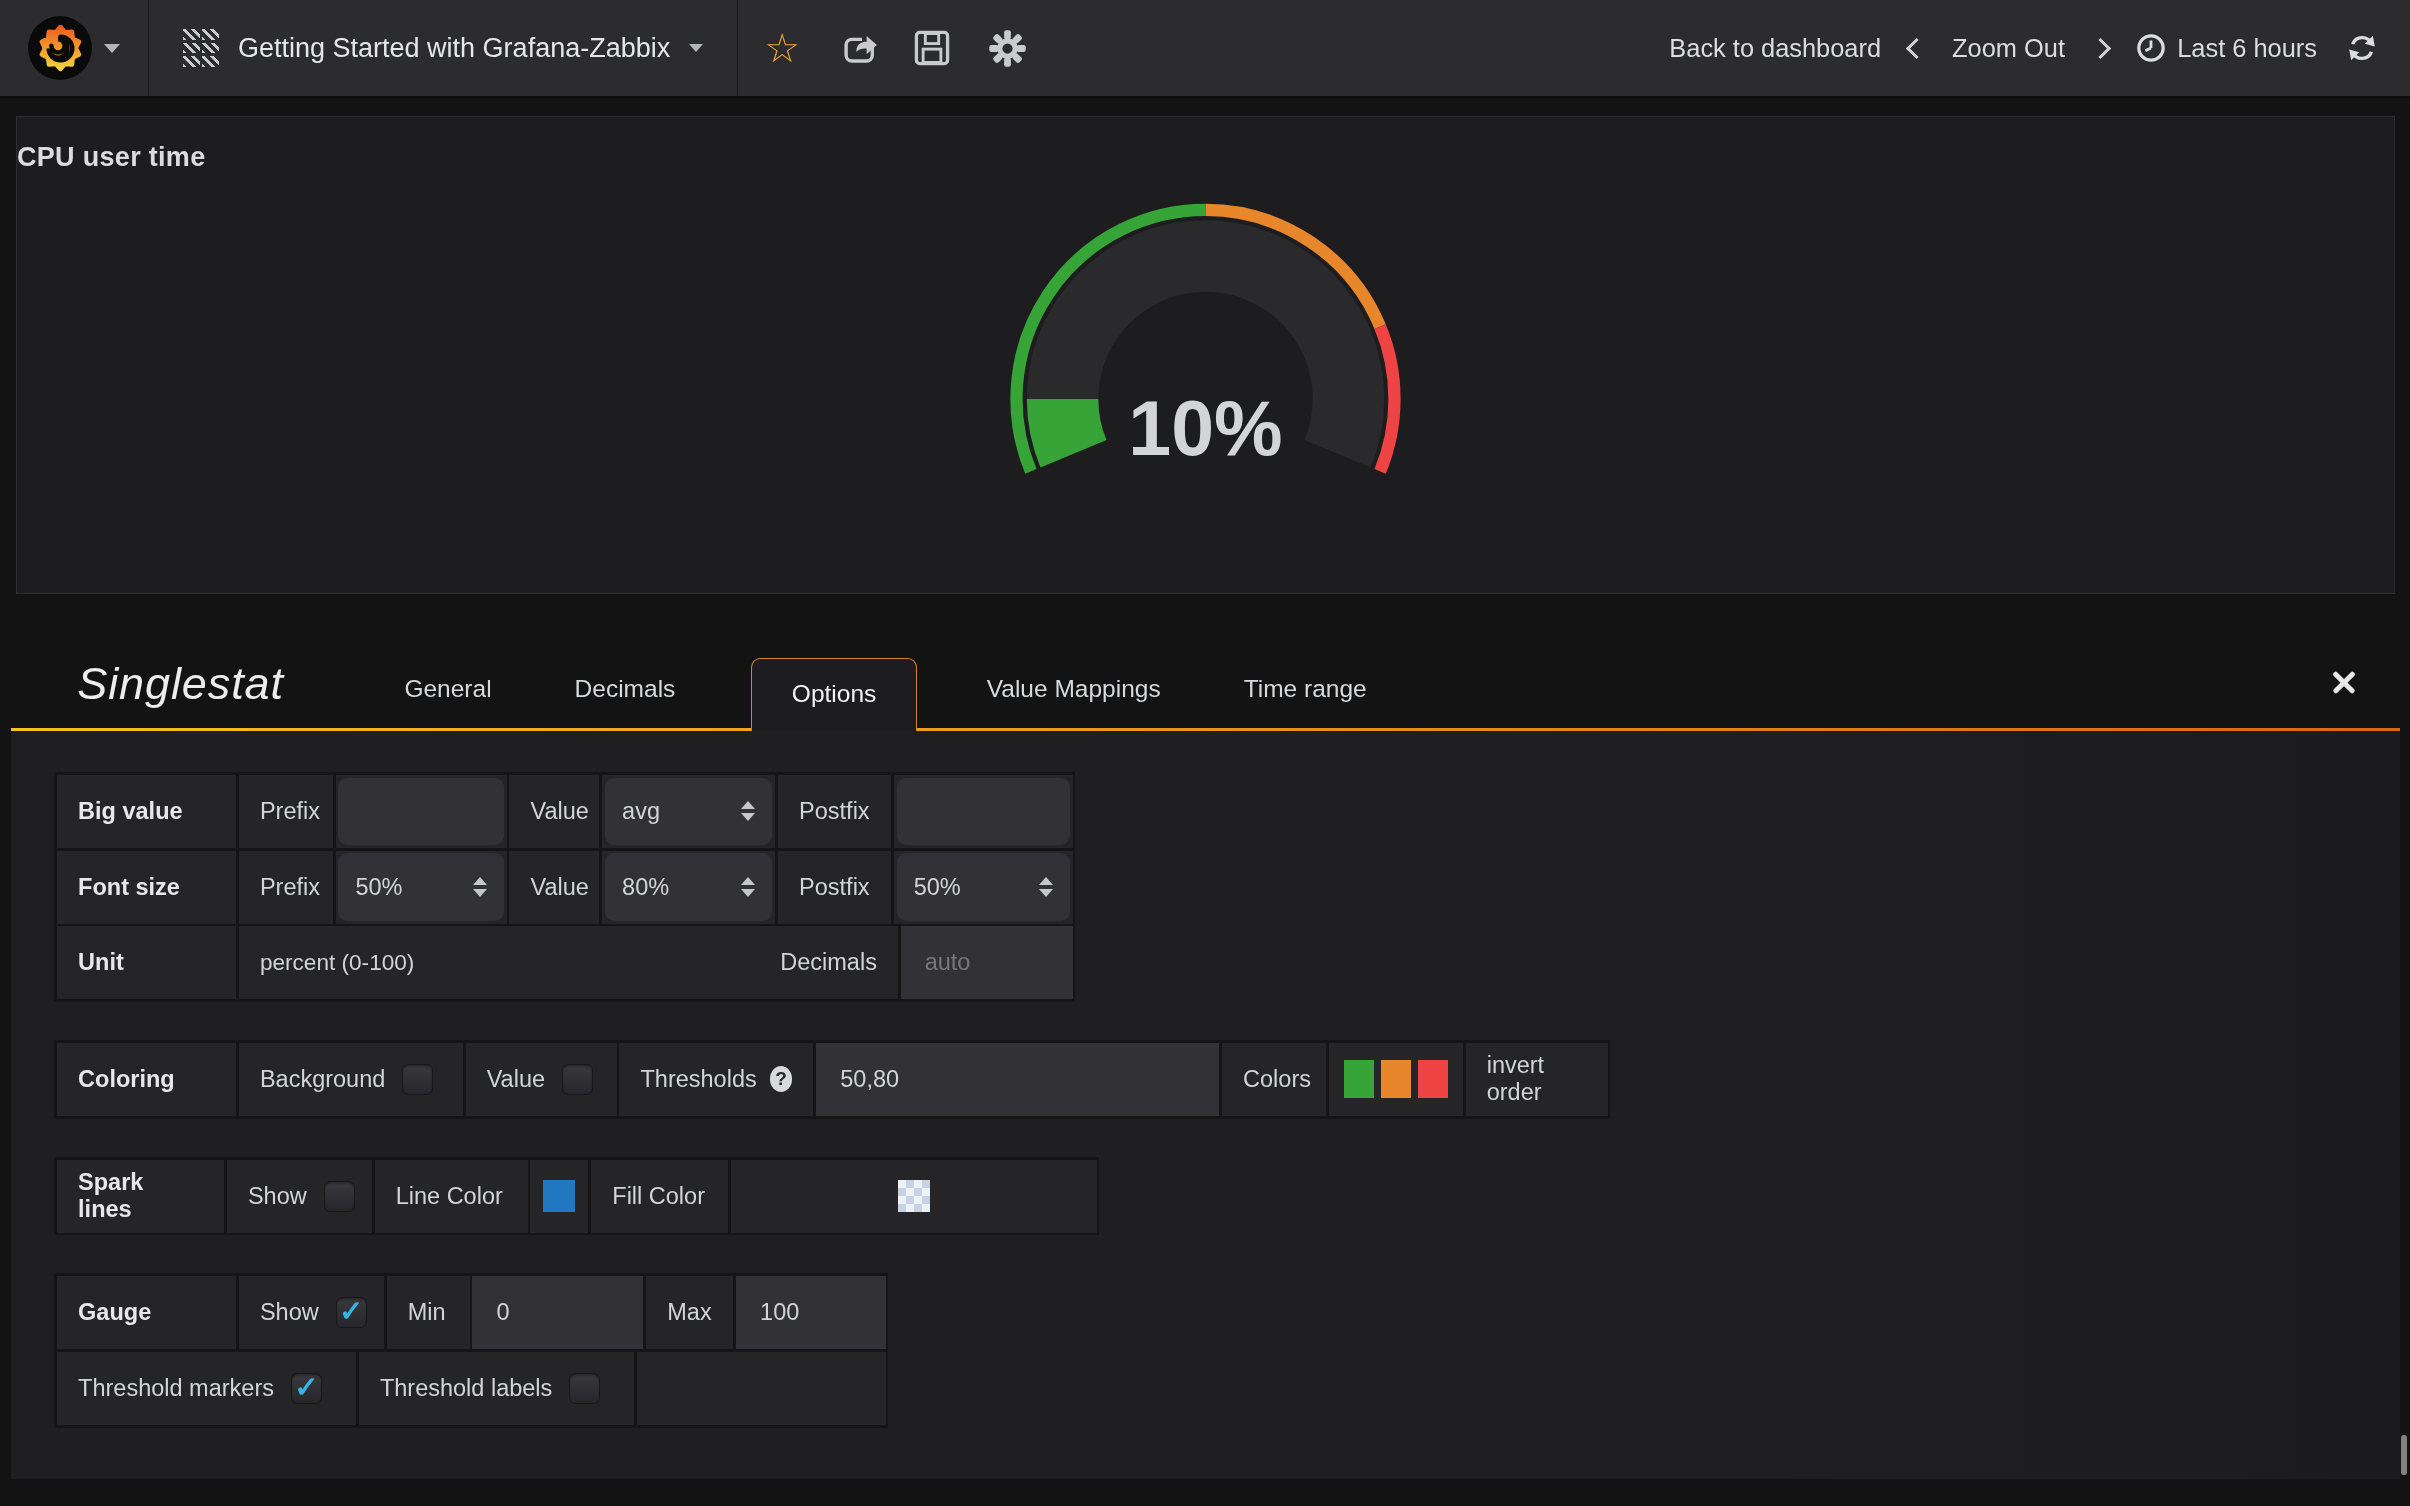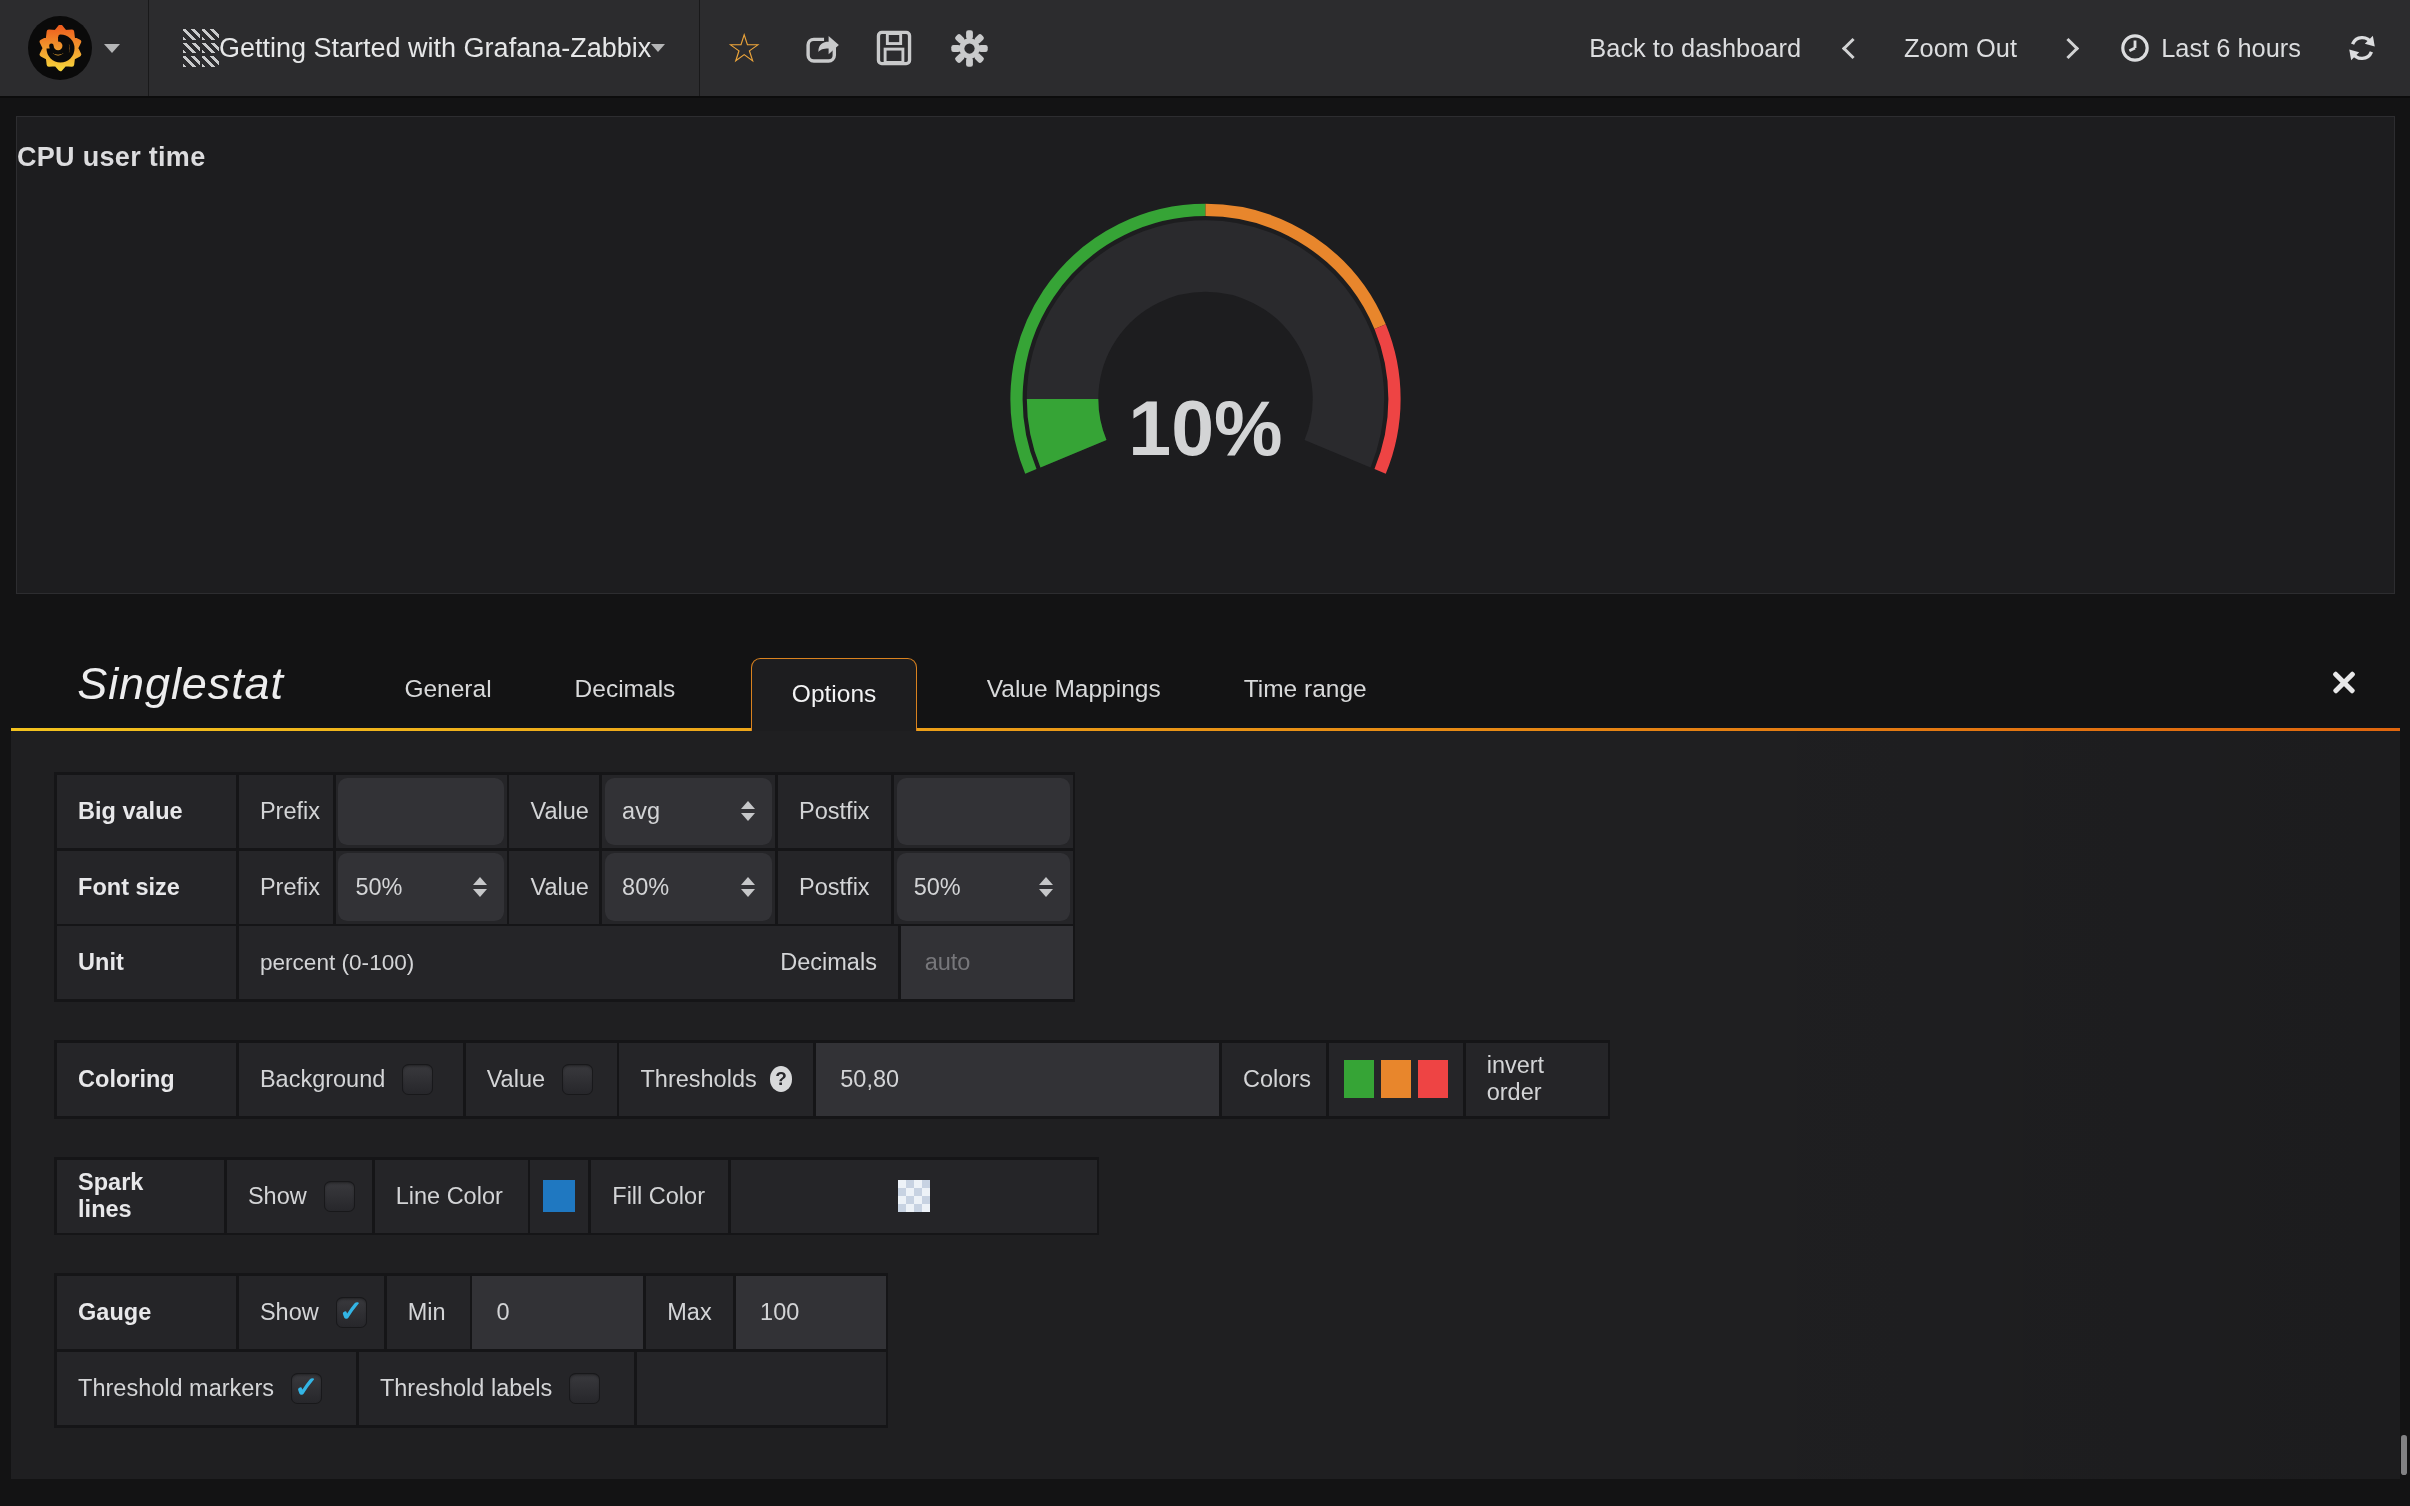--- a/index.html
+++ b/index.html
@@ -8,31 +8,31 @@
 
   
   .navbar { height:98px; background:#2c2c2e; border-bottom:2.8px solid #0c0c0c;
     display:flex; align-items:center; }
   .logo-block { width:149px; height:100%; display:flex; align-items:center;
     justify-content:center; gap:11.3px; border-right:1.9px solid #19191a; cursor:pointer; }
   .logo-circle { width:64px; height:64px; border-radius:50%; background:#0a0a0a;
     display:flex; align-items:center; justify-content:center; }
   .caret-down { width:0; height:0; border-left:8.5px solid transparent;
     border-right:8.5px solid transparent; border-top:9.4px solid #b4b5b6; }
-  .title-block { height:100%; display:flex; align-items:center; 
+  .title-block { height:100%; display:flex; align-items:center; gap:19px;
     padding:8px 34px; border-right:1.9px solid #19191a; cursor:pointer; }
   .grid-icon { display:grid; grid-template-columns:1fr 1fr; grid-template-rows:1fr 1fr 1fr;
     gap:2.8px; width:36px; height:38px; }
   .grid-icon span { background:repeating-linear-gradient(45deg,#c9cacb 0 2.8px,transparent 2.8px 6.6px); }
   .dash-title { font-size:27px; color:#e6e7e8; }
   .nav-icons { display:flex; align-items:center; gap:13px; padding:0 13px; }
   .icon-btn { width:62px; height:62px; display:flex; align-items:center;
     justify-content:center; cursor:pointer; }
   .star-glyph { font-size:40px; color:#eda53a; line-height:1; }
-  .nav-right { margin-left:auto; display:flex; align-items:center; gap:44px;
+  .nav-right { margin-left:auto; display:flex; align-items:center; gap:28px;
     padding-right:32px; font-size:25.4px; color:#dcdddf; }
   .nav-right .txt-btn { cursor:pointer; }
   .chev { width:15px; height:15px; border-left:3.8px solid #d2d3d4; border-bottom:3.8px solid #d2d3d4;
     cursor:pointer; }
   .chev-left  { transform:rotate(45deg); }
   .chev-right { transform:rotate(225deg); }
   .time-btn { display:flex; align-items:center; gap:11.3px; cursor:pointer; }
 
   
   .gauge-panel { margin:18px 16px 0 16px; height:478px; background:#1d1d1f;

